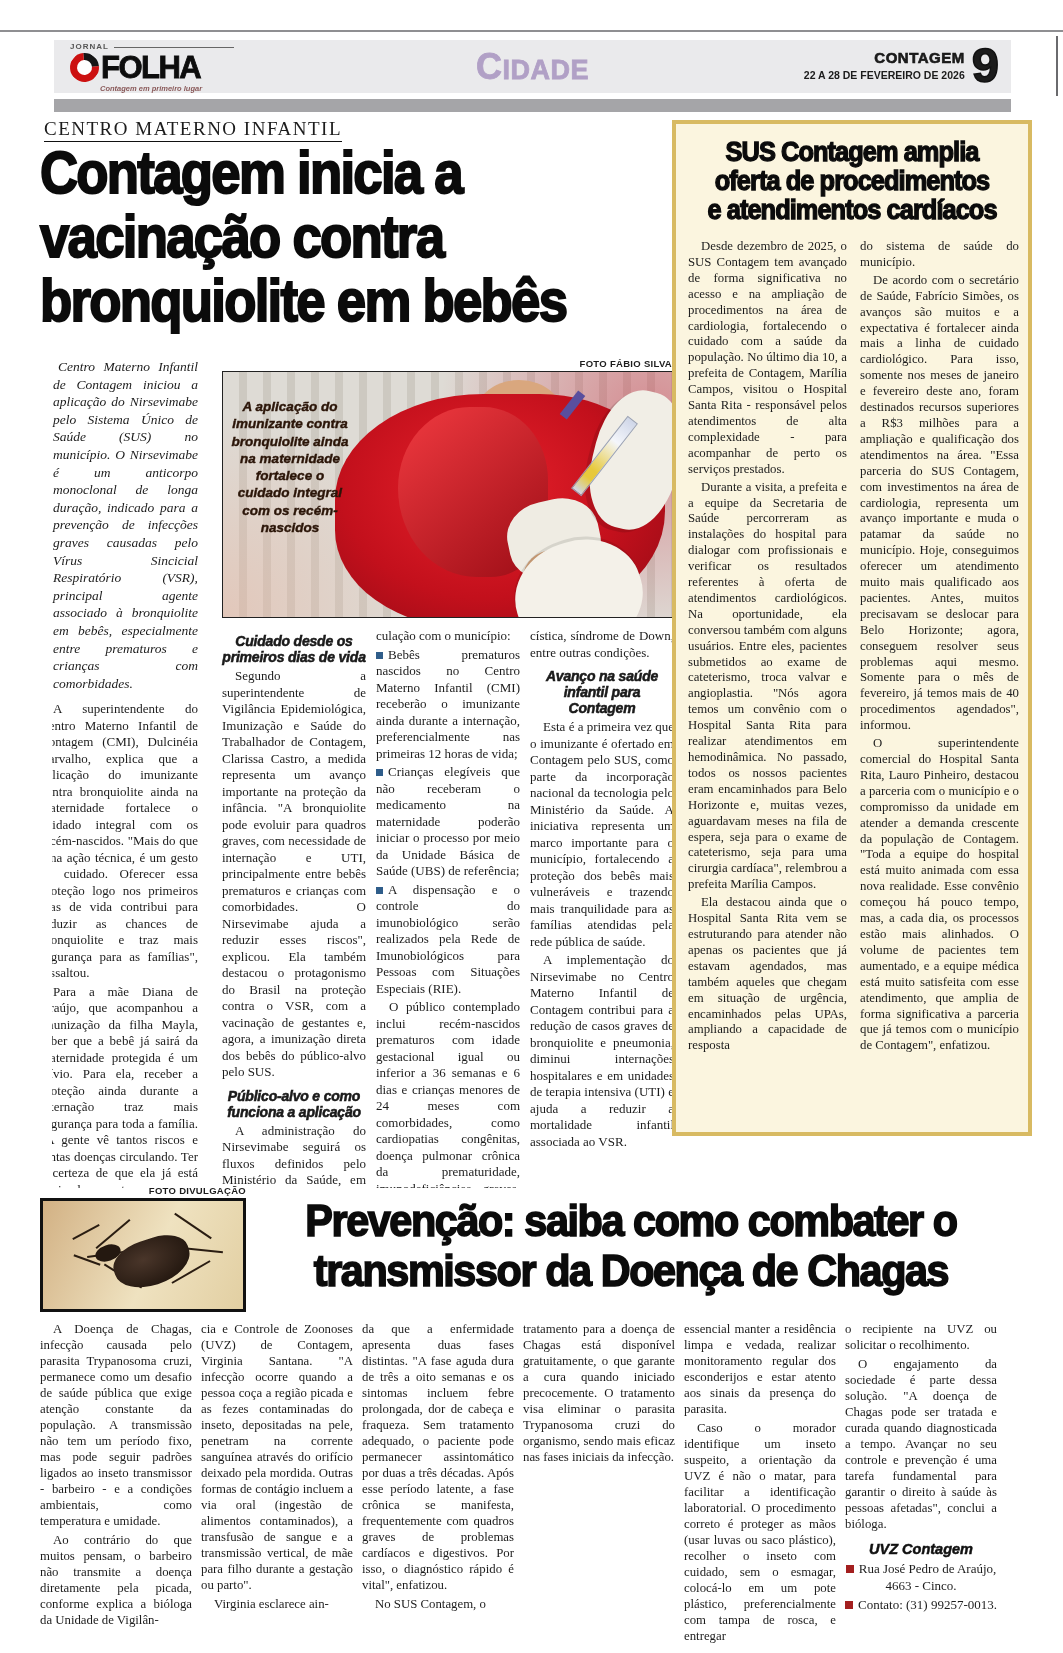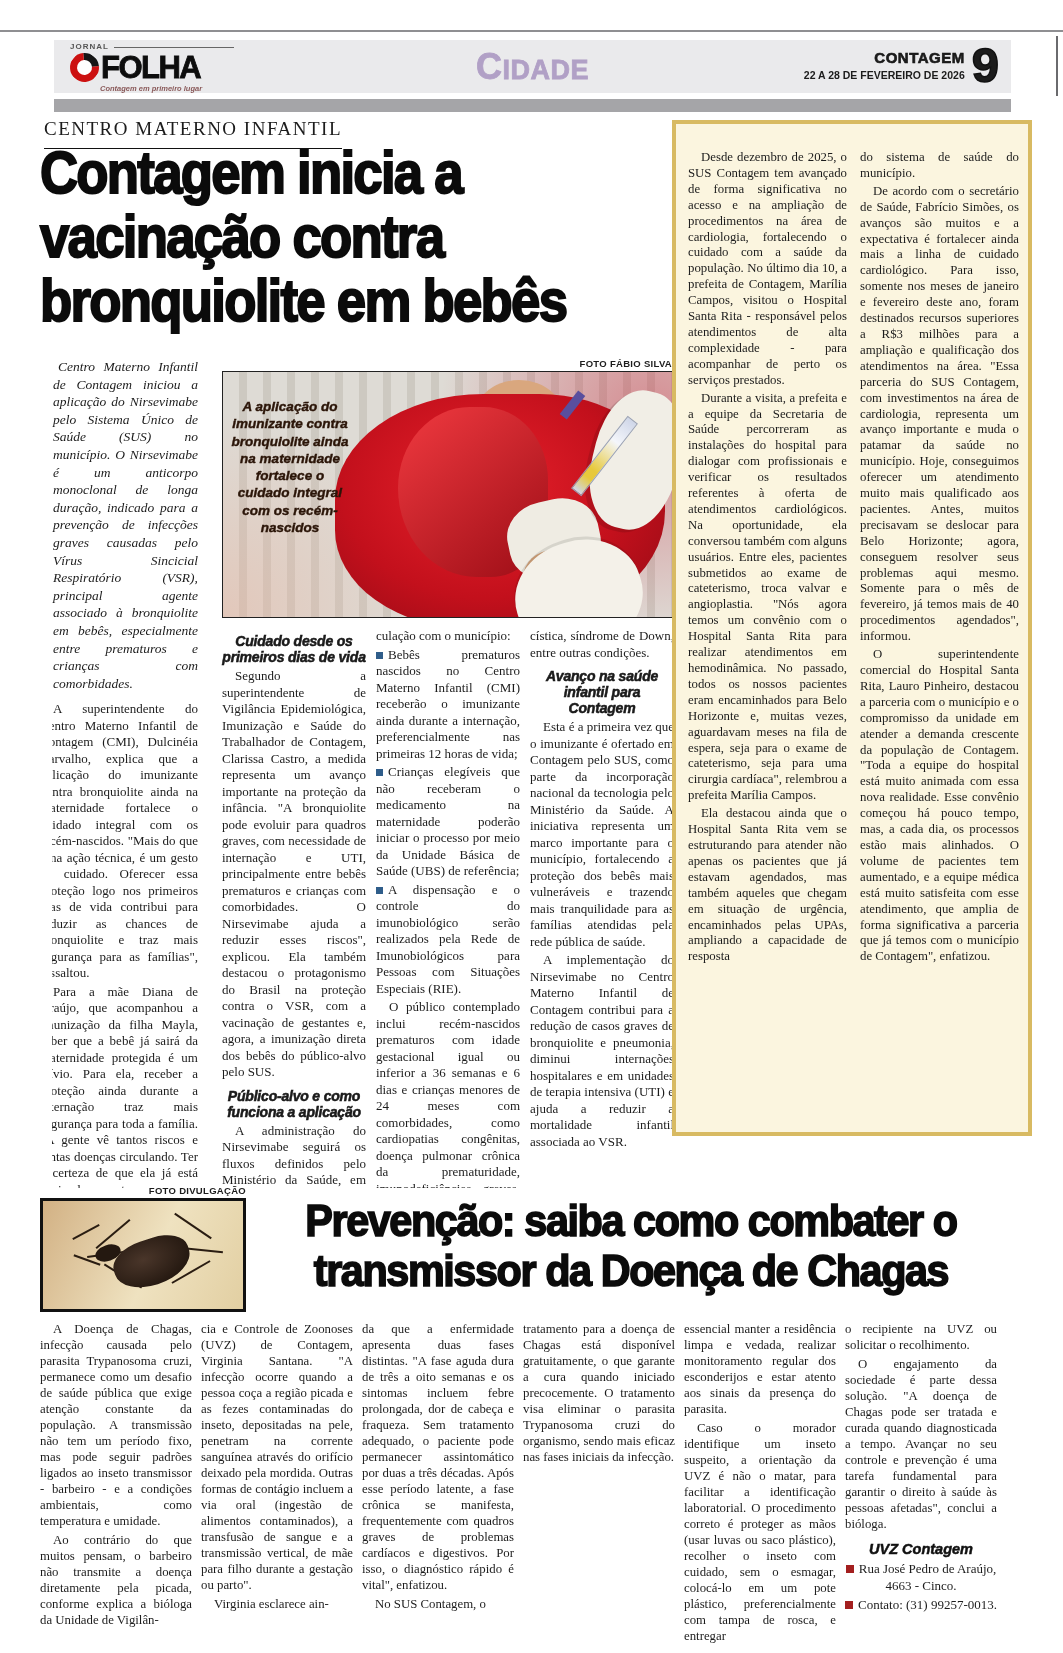--- a/index.html
+++ b/index.html
@@ -27,21 +27,21 @@
   .pageinfo { position:absolute; right:12px; top:4px; display:flex; align-items:center; gap:7px; }
   .pageinfo .stack { text-align:right; }
   .city { font:700 15px/1.1 "Liberation Sans", sans-serif; letter-spacing:0.5px; -webkit-text-stroke:0.6px #111; }
   .edition-date { font:700 10.5px/1.2 "Liberation Sans", sans-serif; margin-top:2px; }
   .pagenum { font:700 49px/0.88 "Liberation Sans", sans-serif; -webkit-text-stroke:1.5px #111; }
 
   .graybar { position:absolute; top:99px; left:54px; width:957px; height:13px; background:#a5a5a8; }
 
   
   .kicker { position:absolute; top:119px; left:44px; font:400 19px/1.1 "Liberation Serif", serif;
-            letter-spacing:1.5px; border-bottom:1.5px solid #111; padding-bottom:8px; }
+            letter-spacing:1.5px; border-bottom:1.5px solid #111; padding-bottom:1px; }
   .headline { position:absolute; top:141px; left:40px; width:622px; }
   .hl-line { font:700 60px/64px "Liberation Sans", sans-serif; letter-spacing:-2px; color:#0b0b0b;
              transform:scaleX(0.88); transform-origin:0 0; white-space:nowrap; -webkit-text-stroke:2px #0b0b0b; }
 
   .article-cols { position:absolute; top:358px; left:52px; width:622px; height:830px; display:flex; gap:24px; overflow:hidden;justify-content:flex-end; }
   .colA { width:158px; flex:none; }
   .col-right { width:452px; flex:none; }
 
   p.body { font:400 13px/16.5px "Liberation Serif", serif; text-align:justify; text-indent:13px;
            hyphens:auto; -webkit-hyphens:auto; margin-top:2px; }
@@ -206,20 +206,25 @@
           <p class="body noindent">cística, síndrome de Down, entre outras condições.</p>
           <div class="subhead">Avanço na saúde infantil para Contagem</div>
           <p class="body">Esta é a primeira vez que o imunizante é ofertado em Contagem pelo SUS, como parte da incorporação nacional da tecnologia pelo Ministério da Saúde. A iniciativa representa um marco importante para o município, fortalecendo a proteção dos bebês mais vulneráveis e trazendo mais tranquilidade para as famílias atendidas pela rede pública de saúde.</p>
           <p class="body">A implementação do Nirsevimabe no Centro Materno Infantil de Contagem contribui para a redução de casos graves de bronquiolite e pneumonia, diminui internações hospitalares e em unidades de terapia intensiva (UTI) e ajuda a reduzir a mortalidade infantil associada ao VSR.</p>
         </div>
       </div>
     </div>
   </div>
 
   <aside class="sidebar">
+    <div class="sb-title">
+      <div class="line">SUS Contagem amplia</div>
+      <div class="line">oferta de procedimentos</div>
+      <div class="line">e atendimentos cardíacos</div>
+    </div>
     <div class="sb-cols">
       <div class="sb-col">
         <p>Desde dezembro de 2025, o SUS Contagem tem avançado de forma significativa no acesso e na ampliação de procedimentos na área de cardiologia, fortalecendo o cuidado com a saúde da população. No último dia 10, a prefeita de Contagem, Marília Campos, visitou o Hospital Santa Rita - responsável pelos atendimentos de alta complexidade - para acompanhar de perto os serviços prestados.</p>
         <p>Durante a visita, a prefeita e a equipe da Secretaria de Saúde percorreram as instalações do hospital para dialogar com profissionais e verificar os resultados referentes à oferta de atendimentos cardiológicos. Na oportunidade, ela conversou também com alguns usuários. Entre eles, pacientes submetidos ao exame de cateterismo, troca valvar e angioplastia. "Nós agora temos um convênio com o Hospital Santa Rita para realizar atendimentos em hemodinâmica. No passado, todos os nossos pacientes eram encaminhados para Belo Horizonte e, muitas vezes, aguardavam meses na fila de espera, seja para o exame de cateterismo, seja para uma cirurgia cardíaca", relembrou a prefeita Marília Campos.</p>
         <p>Ela destacou ainda que o Hospital Santa Rita vem se estruturando para atender não apenas os pacientes que já estavam agendados, mas também aqueles que chegam em situação de urgência, encaminhados pelas UPAs, ampliando a capacidade de resposta</p>
       </div>
       <div class="sb-col">
         <p class="noindent">do sistema de saúde do município.</p>
         <p>De acordo com o secretário de Saúde, Fabrício Simões, os avanços são muitos e a expectativa é fortalecer ainda mais a linha de cuidado cardiológico. Para isso, somente nos meses de janeiro e fevereiro deste ano, foram destinados recursos superiores a R$3 milhões para a ampliação e qualificação dos atendimentos na área. "Essa parceria do SUS Contagem, com investimentos na área de cardiologia, representa um avanço importante e muda o patamar da saúde no município. Hoje, conseguimos oferecer um atendimento muito mais qualificado aos pacientes. Antes, muitos precisavam se deslocar para Belo Horizonte; agora, conseguem resolver seus problemas aqui mesmo. Somente para o mês de fevereiro, já temos mais de 40 procedimentos agendados", informou.</p>
         <p>O superintendente comercial do Hospital Santa Rita, Lauro Pinheiro, destacou a parceria com o município e o compromisso da unidade em atender a demanda crescente da população de Contagem. "Toda a equipe do hospital está muito animada com essa nova realidade. Esse convênio começou há pouco tempo, mas, a cada dia, os processos estão mais alinhados. O volume de pacientes tem aumentado, e a equipe médica está muito satisfeita com esse atendimento, que amplia de forma significativa a parceria que já temos com o município de Contagem", enfatizou.</p>

